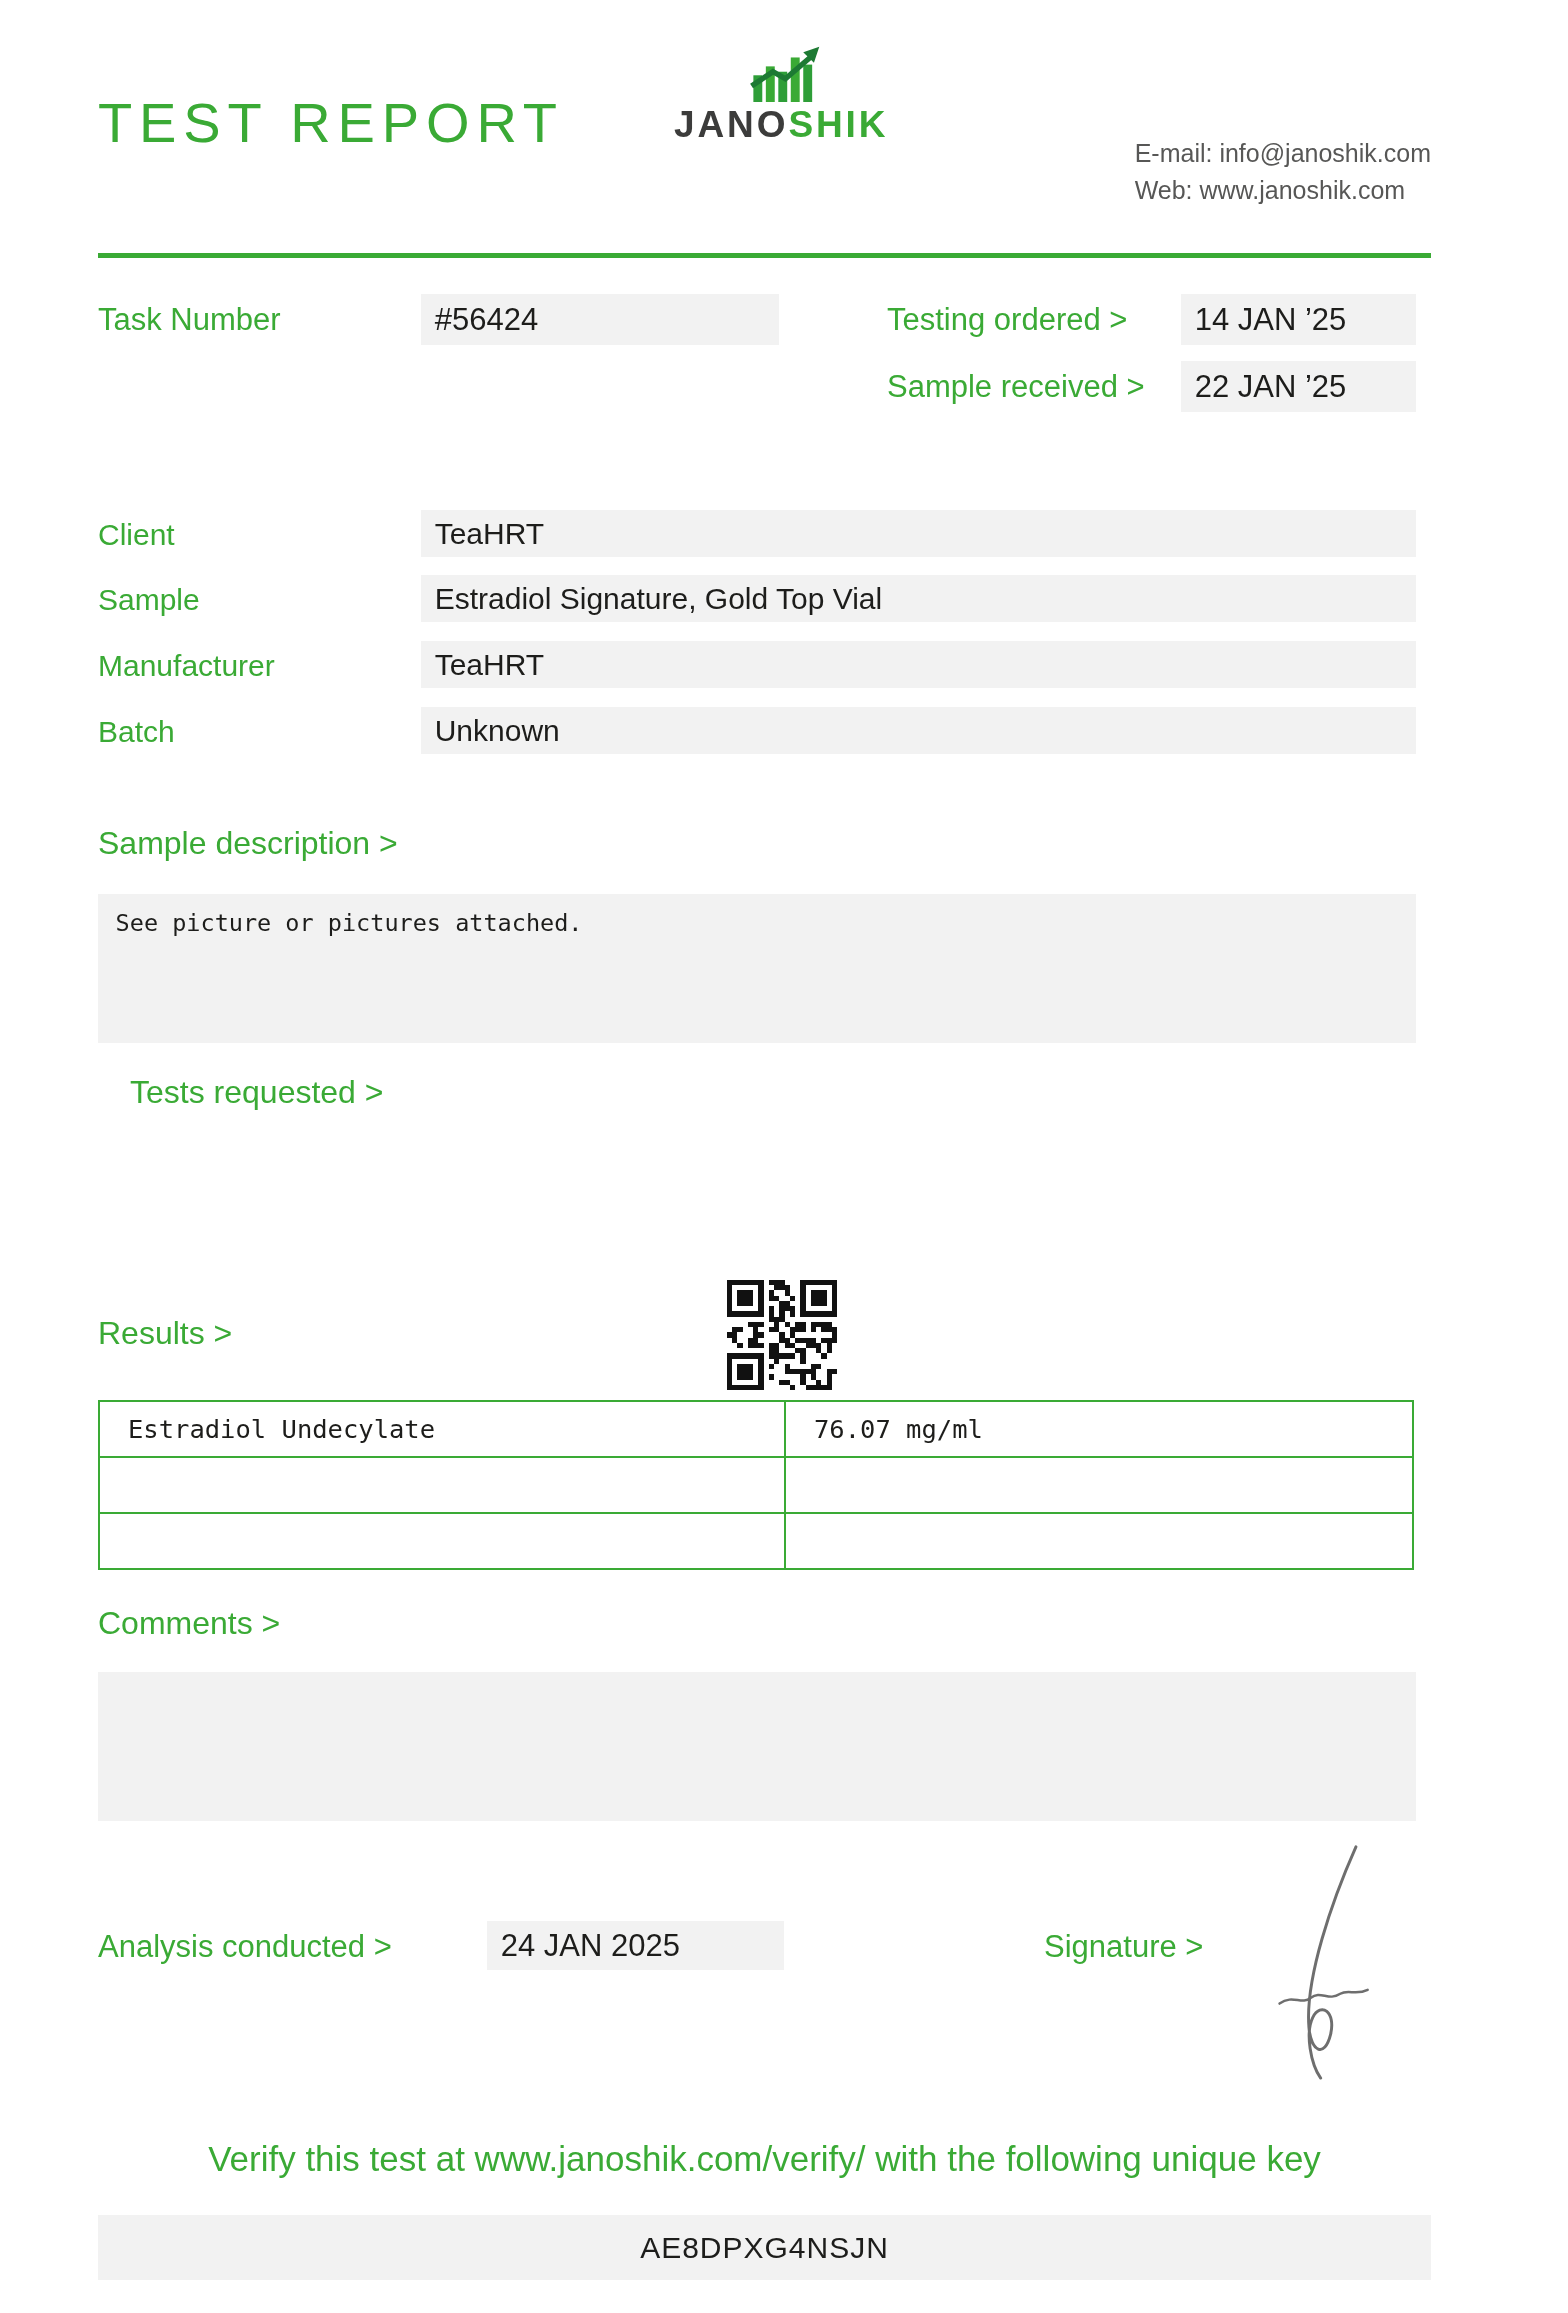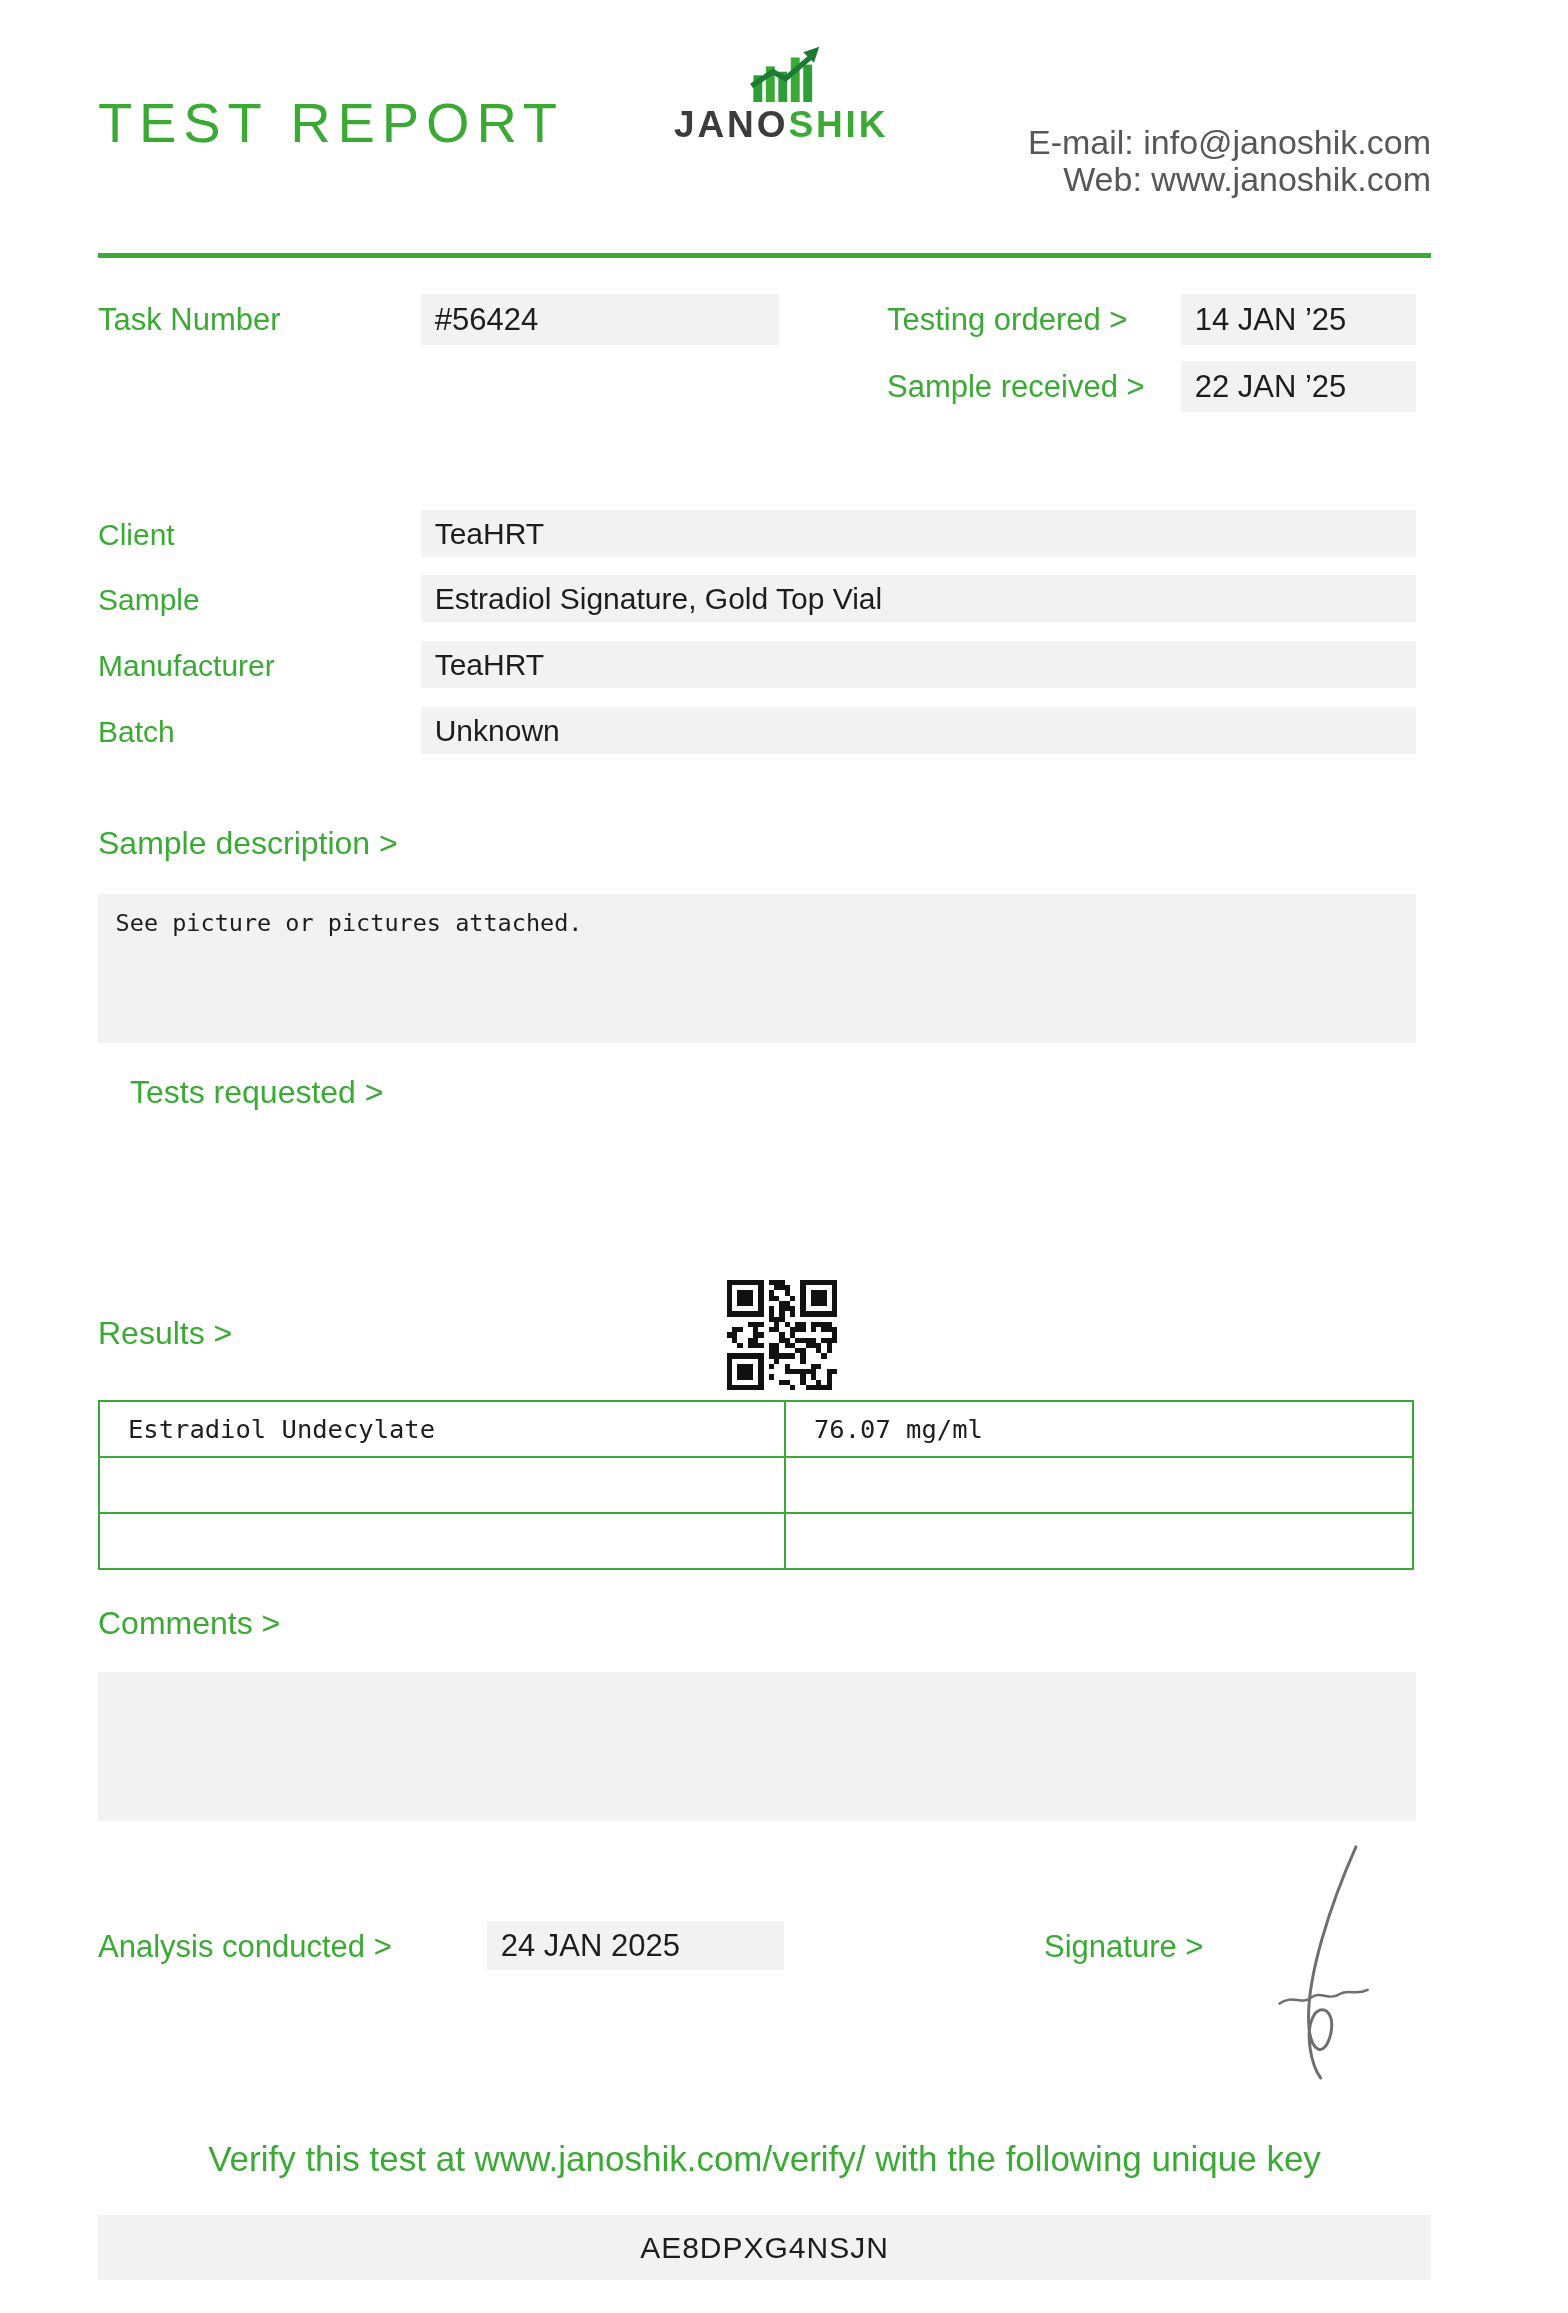--- a/index.html
+++ b/index.html
@@ -7,21 +7,21 @@
   body { font-family: "Liberation Sans", sans-serif; color: var(--dark, #1d1d1b); }
   .page { position: relative; width: 1568px; height: 2313px; background: #fff; overflow: hidden; margin: 0 auto; }
 
   
   .title { position: absolute; left: 98px; top: 90px; font-size: 56px; font-weight: 500; letter-spacing: 6.9px; color: var(--green); white-space: nowrap; }
   .logo { position: absolute; left: 674px; top: 45px; width: 229px; text-align: left; }
   .logo-icon { width: 90px; height: 57px; display: block; margin: 0 auto; }
   .wordmark { font-size: 37px; font-weight: bold; letter-spacing: 2.9px; margin-top: 2px; white-space: nowrap; }
   .wm-dark { color: #3c3c3b; }
   .wm-green { color: var(--green); }
-  .contact { position: absolute; right: 137px; top: 124px; text-align: right; font-size: 34px; color: var(--gray_text); line-height: 37px; }
+  .contact { position: absolute; right: 137px; top: 135px; text-align: left; font-size: 25px; color: var(--gray_text); line-height: 37px; }
   .divider { position: absolute; left: 98px; top: 253px; width: 1333px; height: 4.9px; background: var(--green); }
 
   
   .label { color: var(--green); font-size: 31px; white-space: nowrap; }
   .value-box { background: var(--box); color: var(--dark); font-size: 31px; font-weight: 500; display: flex; align-items: center; padding-left: 13.7px; white-space: nowrap; }
 
   .task-label { position: absolute; left: 98px; top: 302px; text-align: center; }
   .task-box { position: absolute; left: 421px; top: 294px; width: 358px; height: 51px; }
   .ordered-label { position: absolute; left: 887px; top: 302px; }
   .ordered-box { position: absolute; left: 1181px; top: 294px; width: 235px; height: 51px; }

